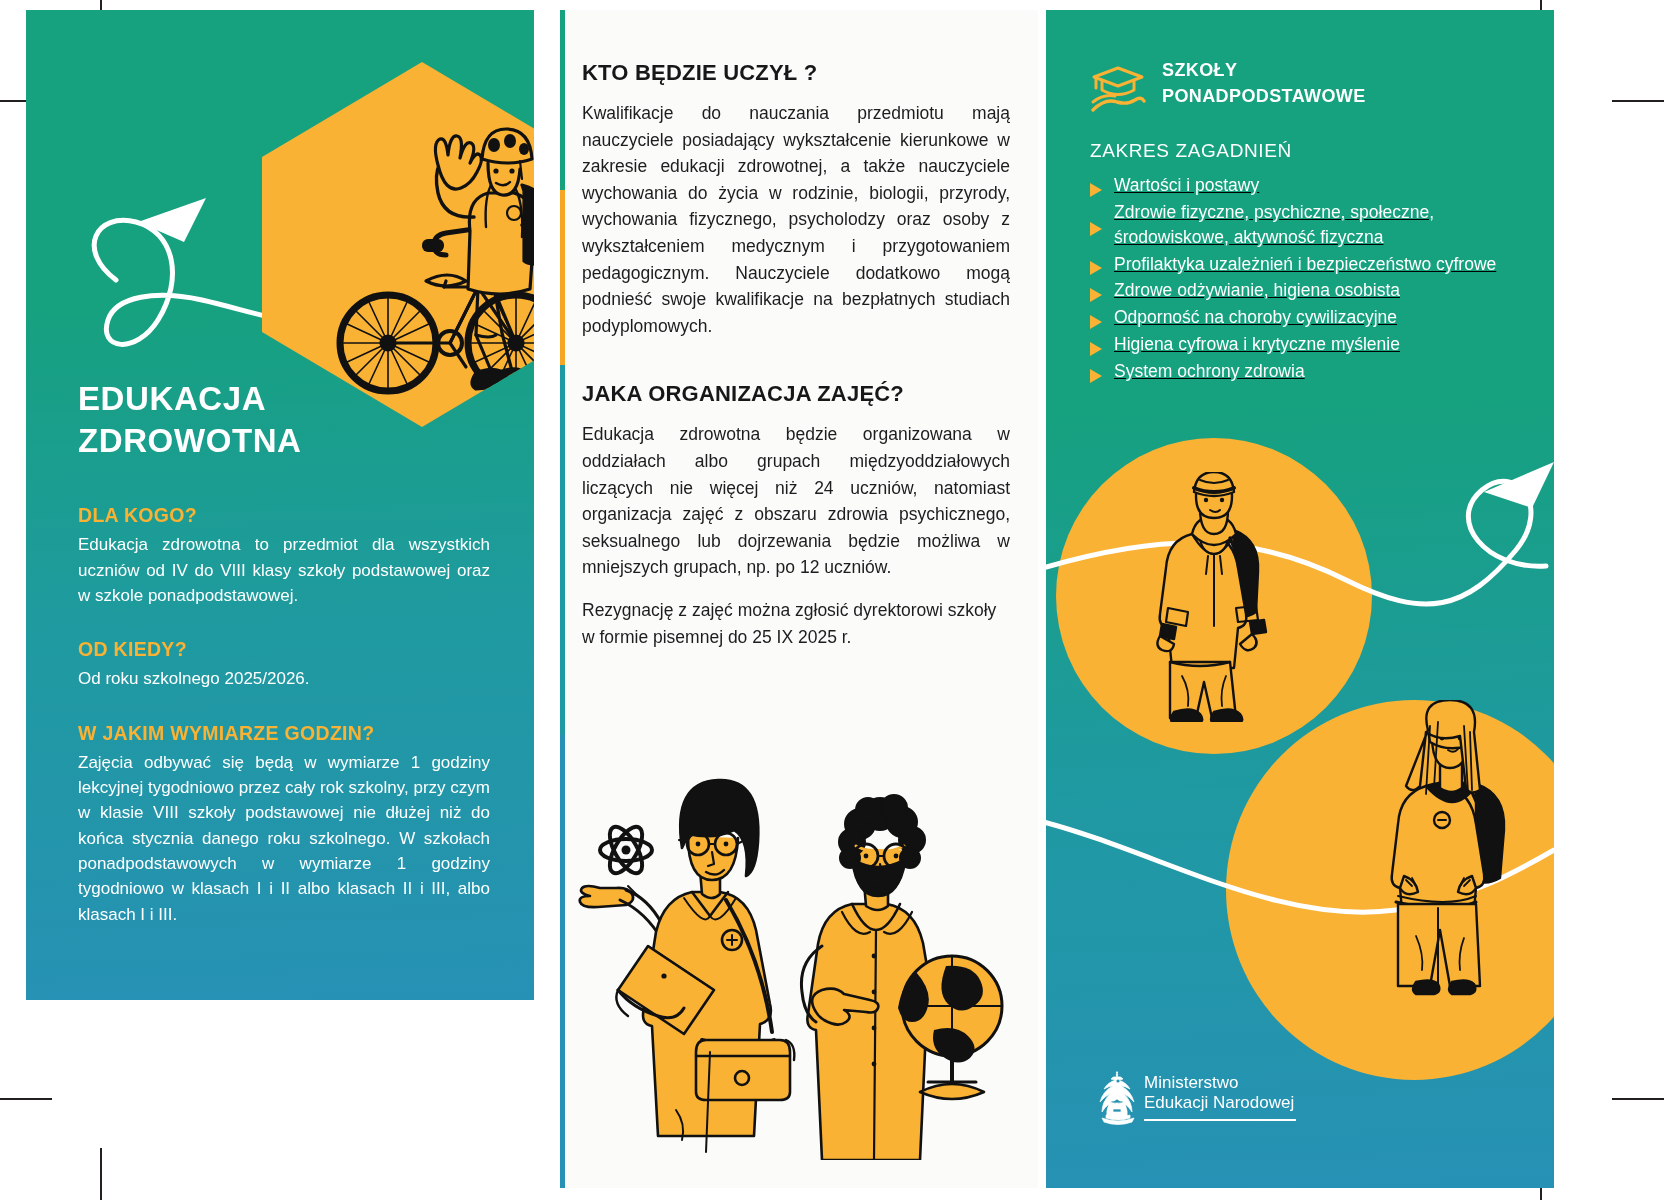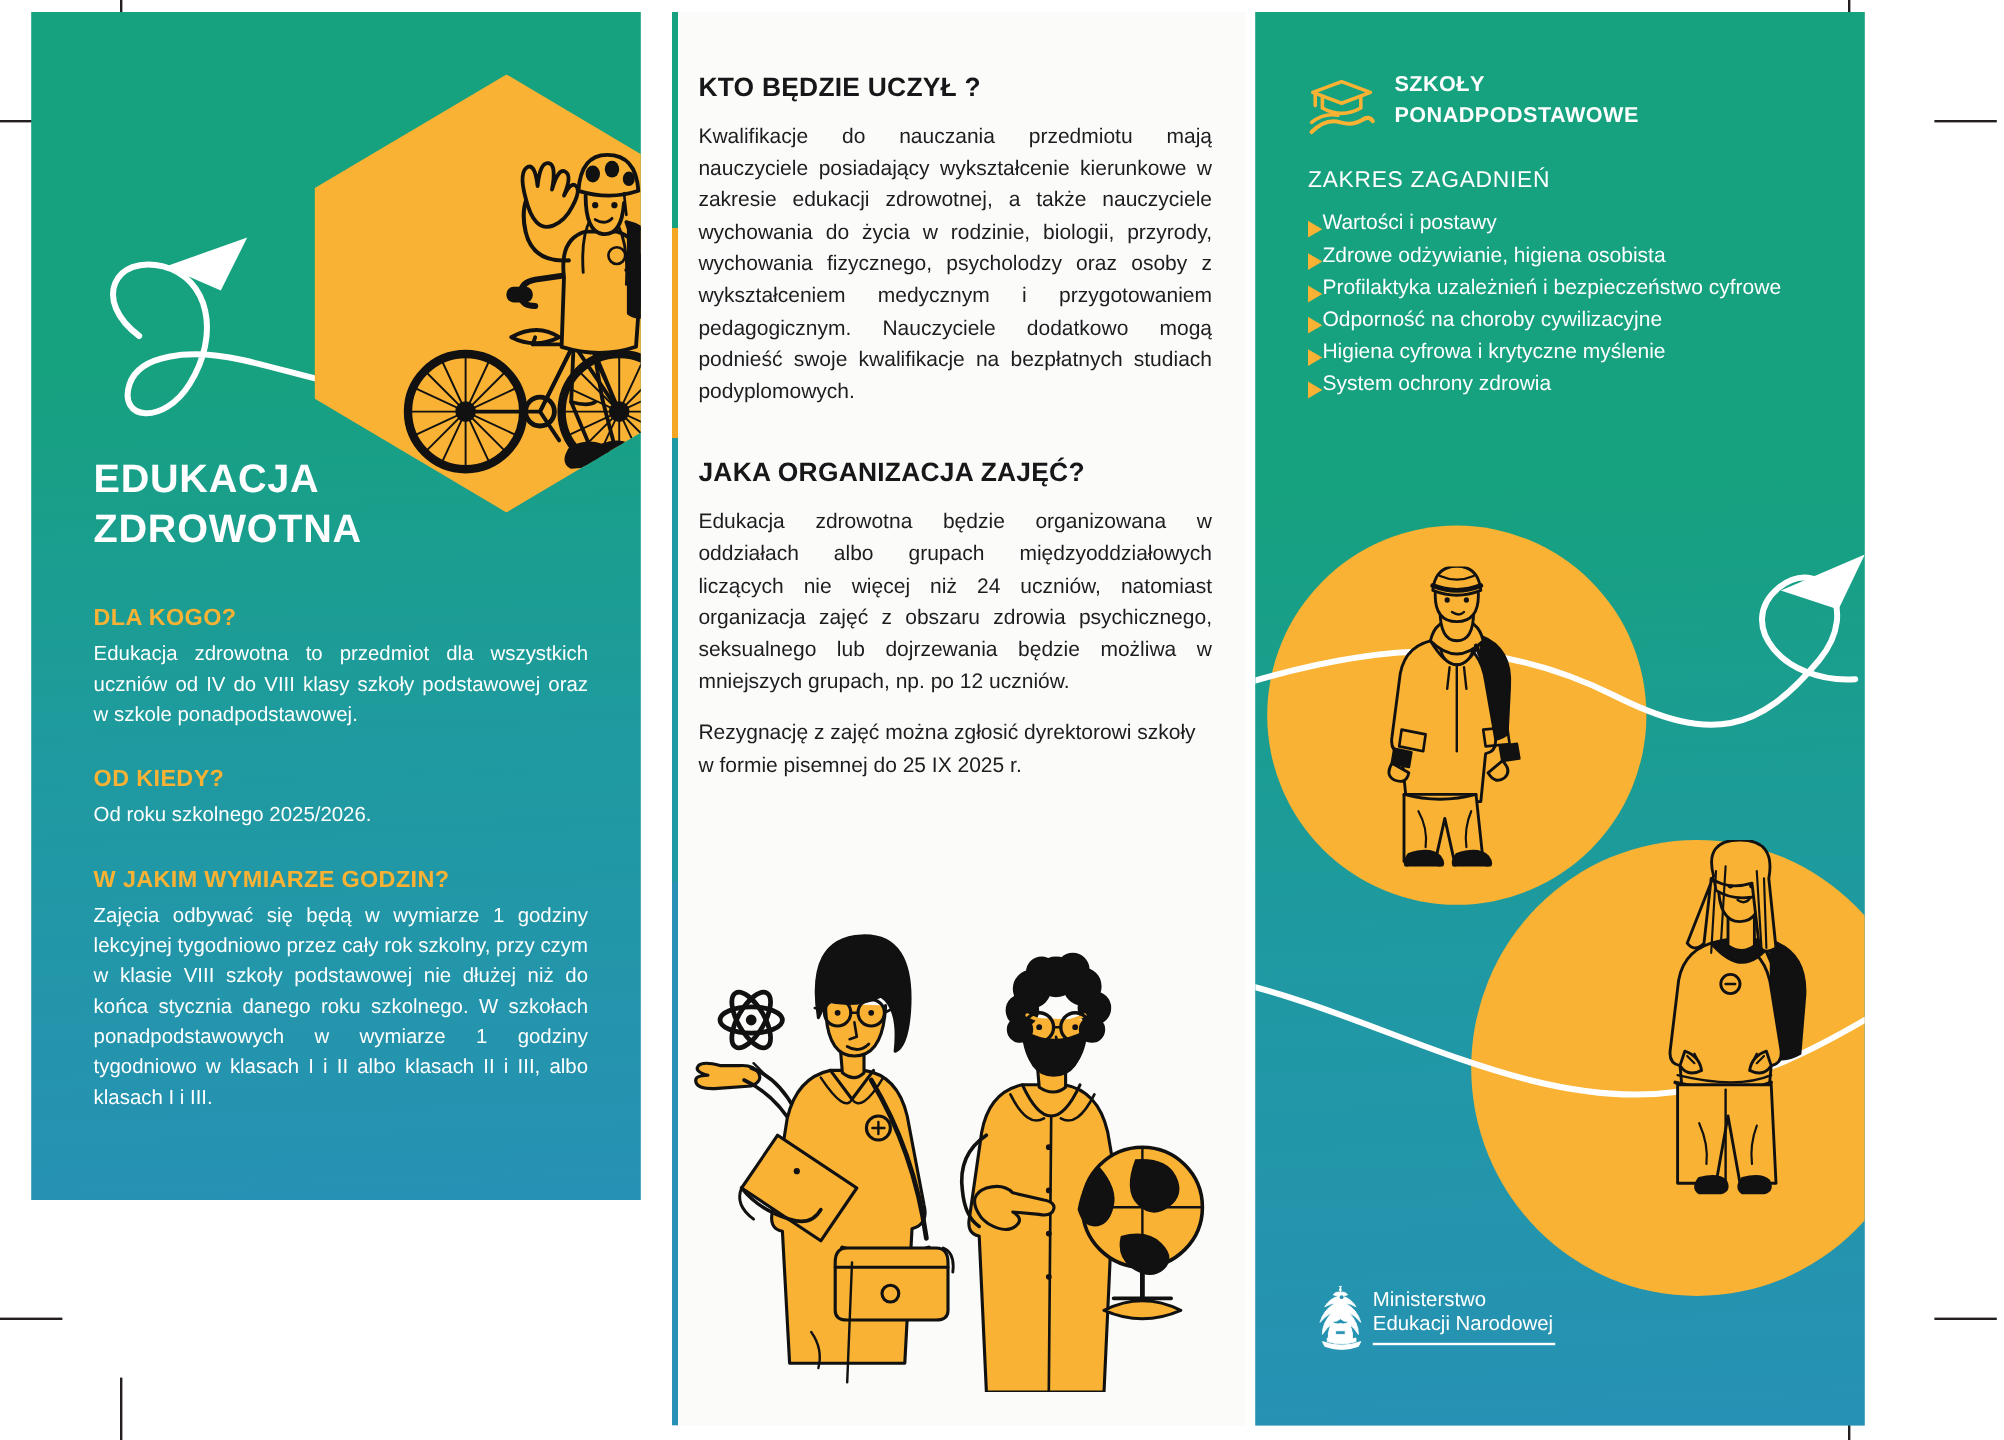--- a/index.html
+++ b/index.html
@@ -95,21 +95,21 @@
   #cap-icon { flex: 0 0 auto; margin-top: 6px; }
   #right-title {
     color: #ffffff; font-size: 18px; font-weight: bold;
     line-height: 1.42; letter-spacing: 0.4px;
   }
   #right-sub {
     position: absolute; left: 44px; top: 130px;
     color: #ffffff; font-size: 19px; font-weight: 300; letter-spacing: 0.6px;
   }
   #right-list { position: absolute; left: 44px; top: 163px; width: 450px; }
-  .bullet { display: flex; align-items: flex-end; gap: 0; margin-bottom: 2px; }
+  .bullet { display: flex; align-items: center; gap: 12px; margin-bottom: 2px; text-decoration: underline; }
   .tri {
     flex: 0 0 auto; width: 0; height: 0; margin-top: 9px;
     border-left: 12px solid #f9b233;
     border-top: 7px solid transparent;
     border-bottom: 7px solid transparent;
   }
   .bullet-txt {
     color: #ffffff; font-size: 17.5px; line-height: 1.42; font-weight: 300;
   }
 
@@ -494,25 +494,29 @@
 
     <div id="right-sub">ZAKRES ZAGADNIEŃ</div>
 
     <div id="right-list">
       <div class="bullet">
         <span class="tri"></span>
         <span class="bullet-txt">Wartości i postawy</span>
       </div>
       <div class="bullet">
         <span class="tri"></span>
+        <span class="bullet-txt">Zdrowie fizyczne, psychiczne, społeczne, środowiskowe, aktywność fizyczna</span>
+      </div>
+      <div class="bullet">
+        <span class="tri"></span>
+        <span class="bullet-txt">Profilaktyka uzależnień i bezpieczeństwo cyfrowe</span>
+      </div>
+      <div class="bullet">
+        <span class="tri"></span>
         <span class="bullet-txt">Zdrowe odżywianie, higiena osobista</span>
-      </div>
-      <div class="bullet">
-        <span class="tri"></span>
-        <span class="bullet-txt">Profilaktyka uzależnień i bezpieczeństwo cyfrowe</span>
       </div>
       <div class="bullet">
         <span class="tri"></span>
         <span class="bullet-txt">Odporność na choroby cywilizacyjne</span>
       </div>
       <div class="bullet">
         <span class="tri"></span>
         <span class="bullet-txt">Higiena cyfrowa i krytyczne myślenie</span>
       </div>
       <div class="bullet">

